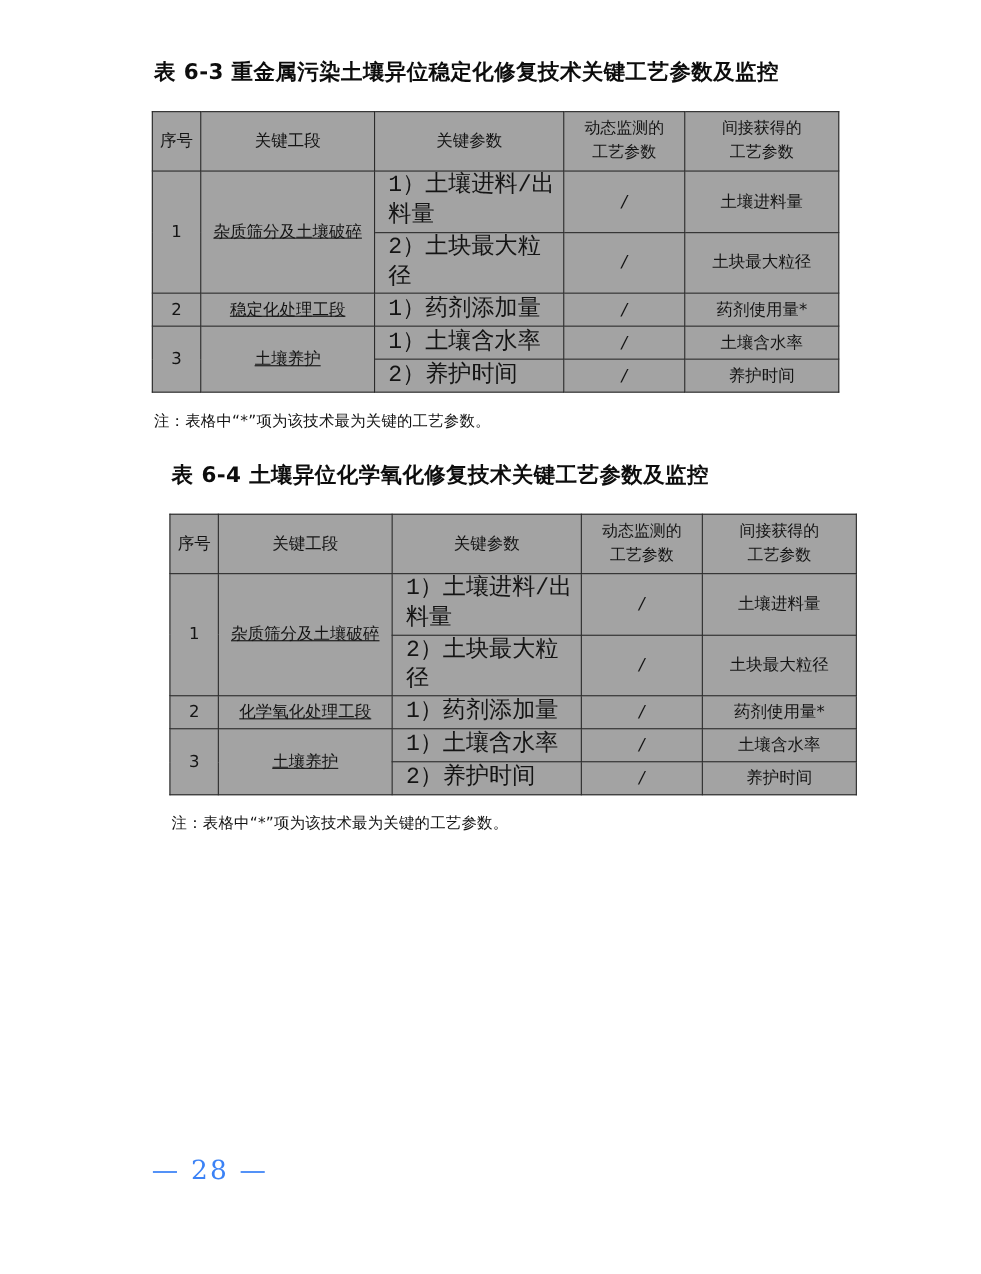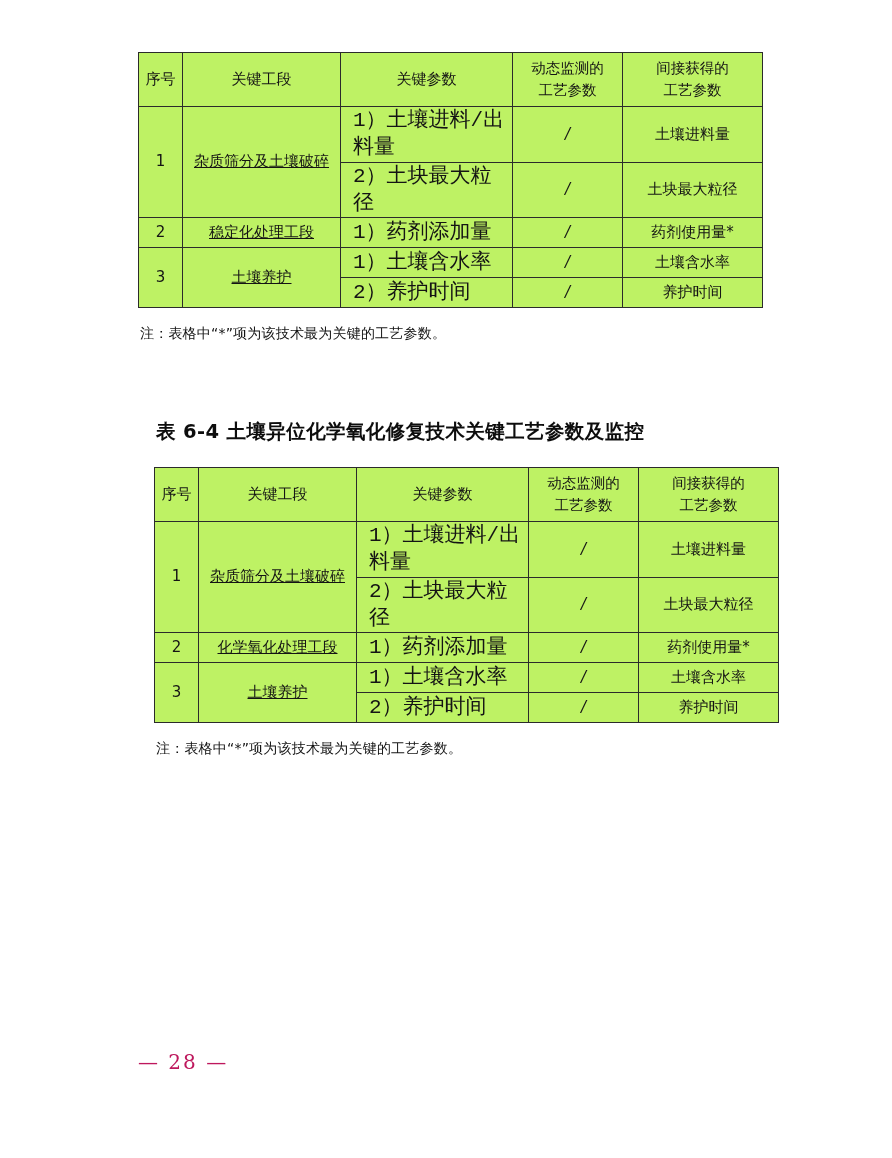--- a/index.html
+++ b/index.html
@@ -45,21 +45,21 @@
   }
   .caption-num {
     margin-right: 7px;
   }
 
   table.param-table {
     border-collapse: collapse;
     width: 624px;
     table-layout: fixed;
     border: 1.6px solid #1a1a1a;
-    background: #bef264;
+    background: #a3a3a3;
   }
   table.param-table td,
   table.param-table th {
     border: 1px solid #2b2b2b;
     font-weight: normal;
     color: #141414;
     font-size: 15px;
     font-family: "DejaVu Sans", "Liberation Sans", sans-serif;
     padding: 0;
     vertical-align: middle;
@@ -117,33 +117,36 @@
     font-size: 14px;
     color: #141414;
     letter-spacing: 0.2px;
     font-family: "DejaVu Sans", "Liberation Sans", sans-serif;
   }
 
   .page-number {
     position: absolute;
     left: 138px;
     top: 1050px;
-    font-size: 20px;
-    color: #be185d;
+    font-size: 24px;
+    color: #3b82f6;
     letter-spacing: 2px;
     font-family: "DejaVu Serif", "Liberation Serif", serif;
     white-space: nowrap;
   }
 </style>
 </head>
 <body>
 
 <div class="page">
 
   <section class="table-block" id="block-1">
+    <h2 class="table-caption">
+      <span class="caption-num">表 6-3</span><span>重金属污染土壤异位稳定化修复技术关键工艺参数及监控</span>
+    </h2>
 
     <table class="param-table">
       <colgroup>
         <col class="c-no">
           <col class="c-stage">
           <col class="c-param">
           <col class="c-dyn">
           <col class="c-ind">
       </colgroup>
       <thead>

